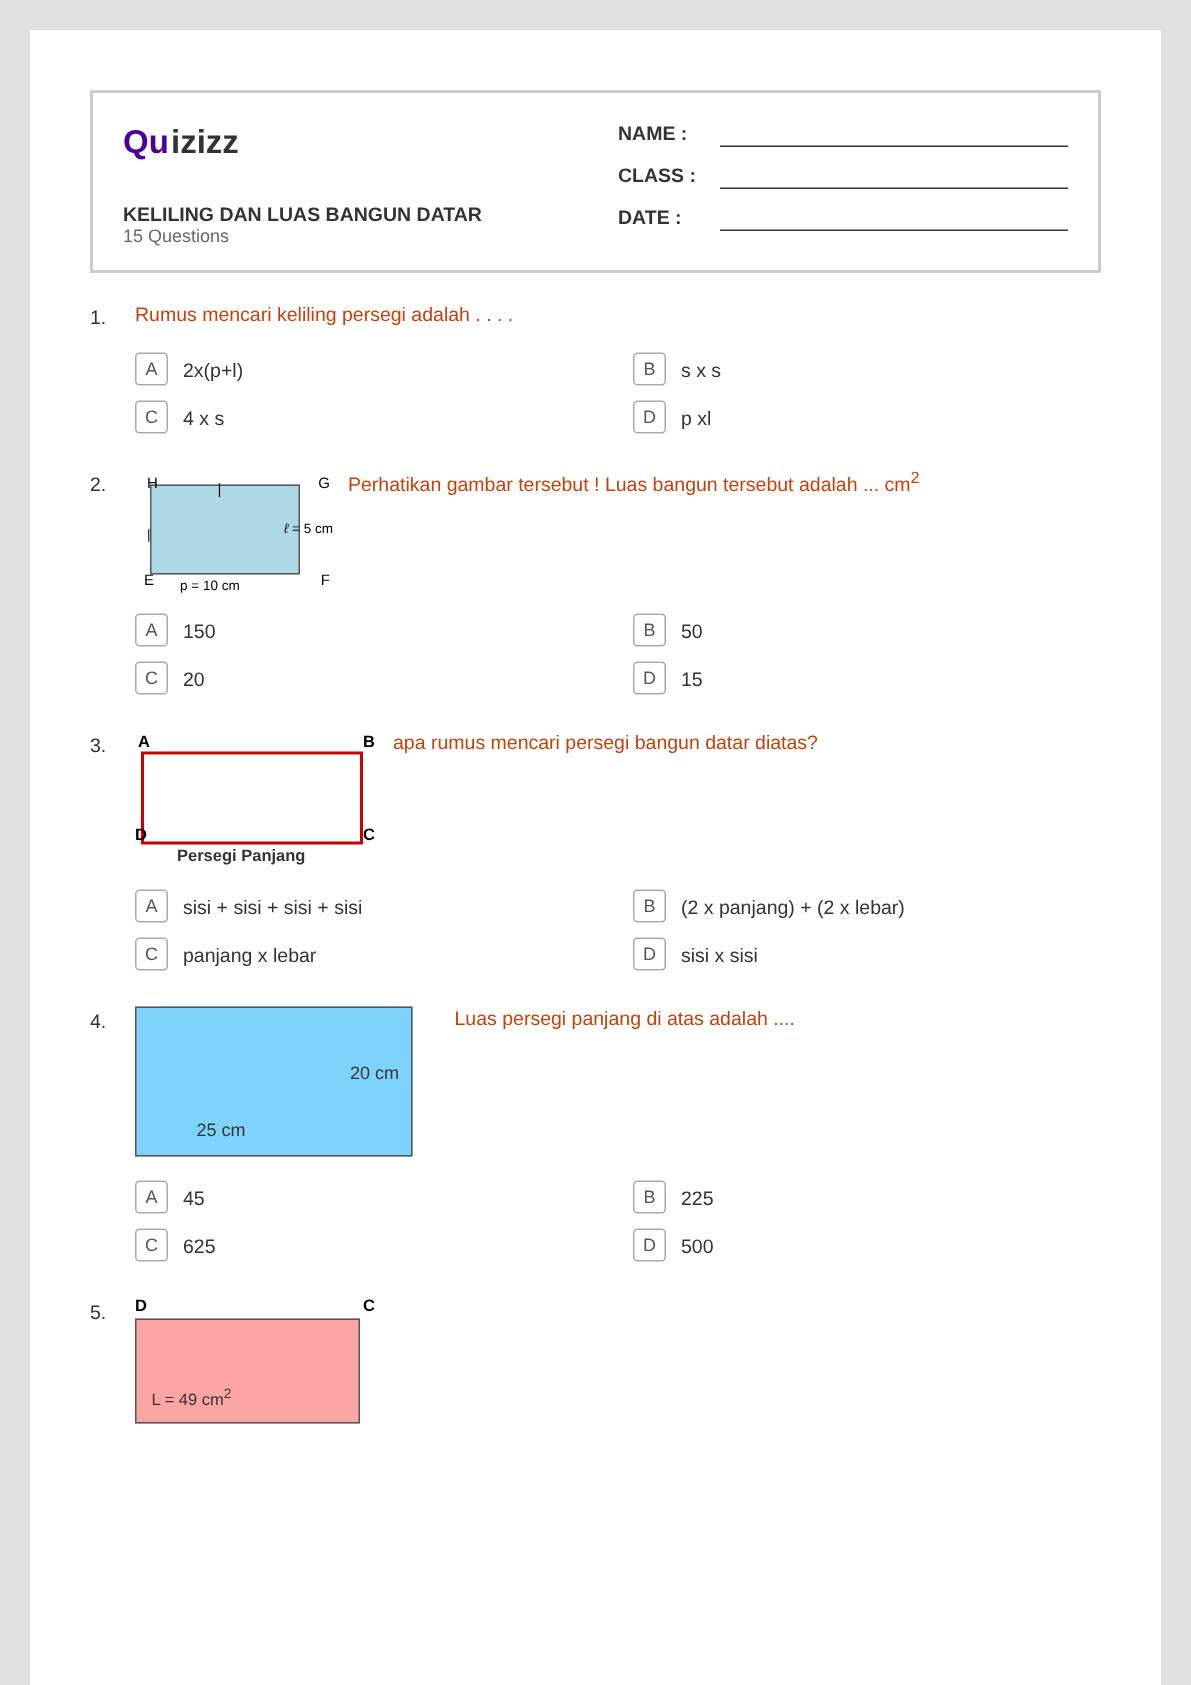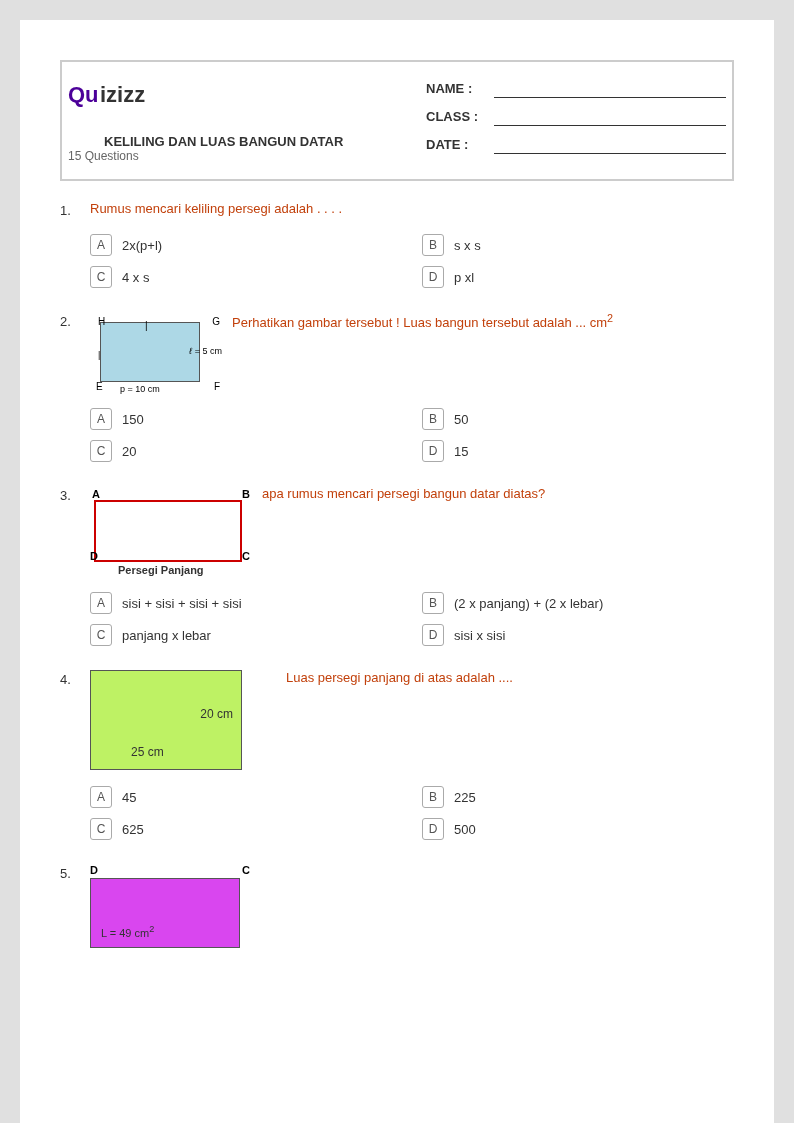--- a/index.html
+++ b/index.html
@@ -13,42 +13,41 @@
     .page {
       background: white;
       width: 794px;
       min-height: 1123px;
       padding: 0;
       position: relative;
     }
     .header-box {
       border: 2px solid #ccc;
       margin: 40px 40px 20px 40px;
-      padding: 16px 6px;
+      padding: 16px 20px;
       display: flex;
       justify-content: space-between;
       align-items: flex-start;
     }
     .header-left {
       display: flex;
       flex-direction: column;
       justify-content: space-between;
     }
     .quizizz-logo {
       font-size: 24px;
       font-weight: bold;
       color: #4c0099;
       font-family: Arial, sans-serif;
       margin-bottom: 20px;
     }
     .quiz-title {
       font-size: 13px;
       font-weight: bold;
       color: #333;
-      margin-left: 36px;
     }
     .quiz-subtitle {
       font-size: 12px;
       color: #666;
     }
     .header-right {
       display: flex;
       flex-direction: column;
       gap: 8px;
       min-width: 300px;
@@ -162,24 +161,24 @@
     }
     .rect-q3 .label-a { position: absolute; top: 2px; left: 2px; font-size: 11px; font-weight: bold; }
     .rect-q3 .label-b { position: absolute; top: 2px; right: 0px; font-size: 11px; font-weight: bold; }
     .rect-q3 .label-d { position: absolute; bottom: 14px; left: 0px; font-size: 11px; font-weight: bold; }
     .rect-q3 .label-c { position: absolute; bottom: 14px; right: 0px; font-size: 11px; font-weight: bold; }
     .rect-q3 .caption { position: absolute; bottom: 0px; left: 28px; font-size: 11px; font-weight: bold; color: #333; }
 
     
     .rect-q4 {
       position: relative;
-      width: 152px;
+      width: 185px;
       height: 100px;
       border: 1.5px solid #555;
-      background: #bef264;
+      background: #7dd3fc;
     }
     .rect-q4 .dim-right {
       position: absolute;
       right: 8px;
       top: 36px;
       font-size: 12px;
       color: #333;
     }
     .rect-q4 .dim-bottom {
       position: absolute;
@@ -321,21 +320,21 @@
       </div>
     </div>
 
     <div class="question-block">
       <div class="question-row">
         <span class="q-number">4.</span>
         <div class="q-image rect-q4">
           <span class="dim-right">20 cm</span>
           <span class="dim-bottom">25 cm</span>
         </div>
-        <span class="q-text" style="margin-left:32px;">Luas persegi panjang di atas adalah ....</span>
+        <span class="q-text" style="margin-left:16px;">Luas persegi panjang di atas adalah ....</span>
       </div>
       <div class="options-grid">
         <div class="option">
           <div class="option-letter">A</div>
           <span>45</span>
         </div>
         <div class="option">
           <div class="option-letter">B</div>
           <span>225</span>
         </div>
@@ -349,21 +348,21 @@
         </div>
       </div>
     </div>
 
     <div class="question-block">
       <div class="question-row">
         <span class="q-number">5.</span>
         <div class="q-image" style="position:relative; width:160px; height:90px; margin-right:16px;">
           <span style="position:absolute; top:0; left:0; font-size:11px; font-weight:bold;">D</span>
           <span style="position:absolute; top:0; right:0; font-size:11px; font-weight:bold;">C</span>
-          <div style="position:absolute; top:14px; left:0; width:150px; height:70px; border:1.5px solid #555; background:#d946ef;">
+          <div style="position:absolute; top:14px; left:0; width:150px; height:70px; border:1.5px solid #555; background:#fca5a5;">
             <span style="position:absolute; bottom:8px; left:10px; font-size:11px; color:#333;">L = 49 cm<sup>2</sup></span>
           </div>
         </div>
       </div>
     </div>
 
   </div>
 </div>
 
 </body></html>

